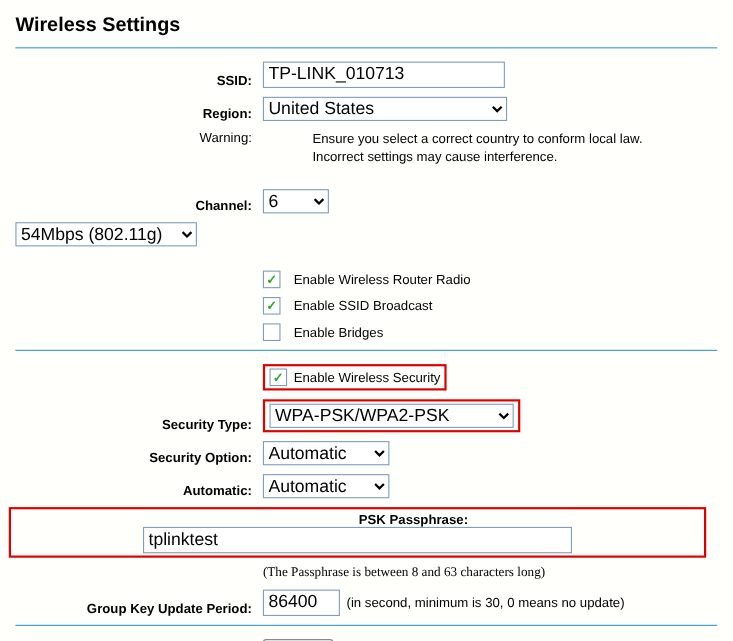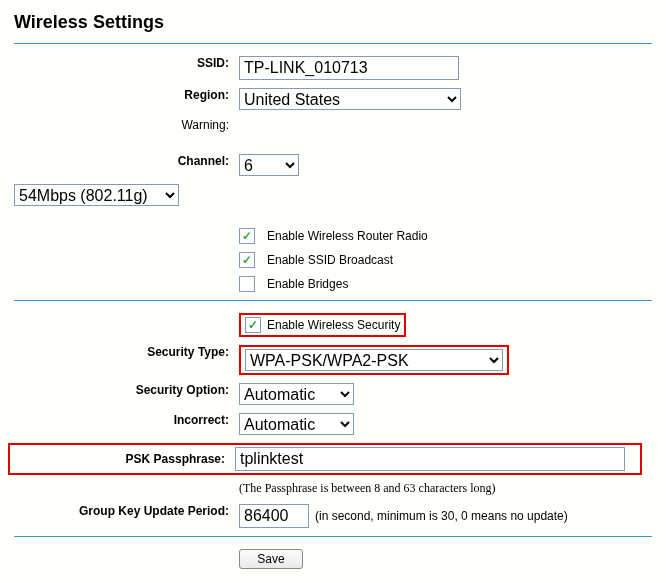--- a/index.html
+++ b/index.html
@@ -17,21 +17,21 @@
     font-weight: bold;
     margin: 0 0 10px 0;
   }
   .hr {
     border: 0;
     border-top: 1.5px solid #3399cc;
     margin: 8px 0 12px 0;
   }
   .row {
     display: flex;
-    align-items: flex-start;
+    align-items: flex-end;
     margin-bottom: 8px;
   }
   .label-col {
     width: 225px;
     text-align: right;
     padding-right: 10px;
     font-weight: bold;
     box-sizing: border-box;
   }
   .label-col.warn {
@@ -57,21 +57,21 @@
   select {
     font-family: Arial, Helvetica, sans-serif;
     font-size: 16px;
     border: 1px solid #7f9db9;
     background: #fff;
     height: 22px;
   }
   .sel-region { width: 222px; }
   .sel-channel { width: 60px; }
   .sel-mode { width: 165px; }
-  .sel-sectype { width: 258px; }
+  .sel-sectype { width: 222px; }
   .sel-secopt { width: 115px; }
   .sel-enc { width: 115px; }
   .checkbox {
     width: 14px; height: 14px;
     border: 1px solid #7f9db9;
     background: #fff;
     display: inline-flex;
     align-items: center;
     justify-content: center;
     font-size: 12px;
@@ -137,20 +137,24 @@
   <div class="label-col">Region:</div>
   <div class="field-col">
     <select class="sel-region">
       <option>United States</option>
     </select>
   </div>
 </div>
 
 <div class="row" style="align-items:flex-start;gap:45px;">
   <div class="label-col warn">Warning:</div>
+  <div class="field-col">
+    <div class="warning-text" style="white-space:pre-line;">Ensure you select a correct country to conform local law.
+Incorrect settings may cause interference.</div>
+  </div>
 </div>
 
 <div class="spacer"></div>
 
 <div class="row">
   <div class="label-col">Channel:</div>
   <div class="field-col">
     <select class="sel-channel">
       <option>6</option>
     </select>
@@ -217,29 +221,29 @@
 <div class="row">
   <div class="label-col">Security Option:</div>
   <div class="field-col">
     <select class="sel-secopt">
       <option>Automatic</option>
     </select>
   </div>
 </div>
 
 <div class="row">
-  <div class="label-col">Incorrect:</div>
+  <div class="label-col">Automatic:</div>
   <div class="field-col">
     <select class="sel-enc">
       <option>Automatic</option>
     </select>
   </div>
 </div>
 
-<div class="highlight-red-row" style="margin-bottom:6px;">
+<div class="highlight-red-row" style="margin-bottom:6px;flex-direction:column;">
   <div class="label-col">PSK Passphrase:</div>
   <div class="field-col">
     <input type="text" class="txt-psk" value="tplinktest" style="">
   </div>
 </div>
 
 <div class="row" style="margin-top:2px;font-family:Liberation Serif, serif;">
   <div class="label-col"></div>
   <div class="field-col">
     <span class="note">(The Passphrase is between 8 and 63 characters long)</span>

